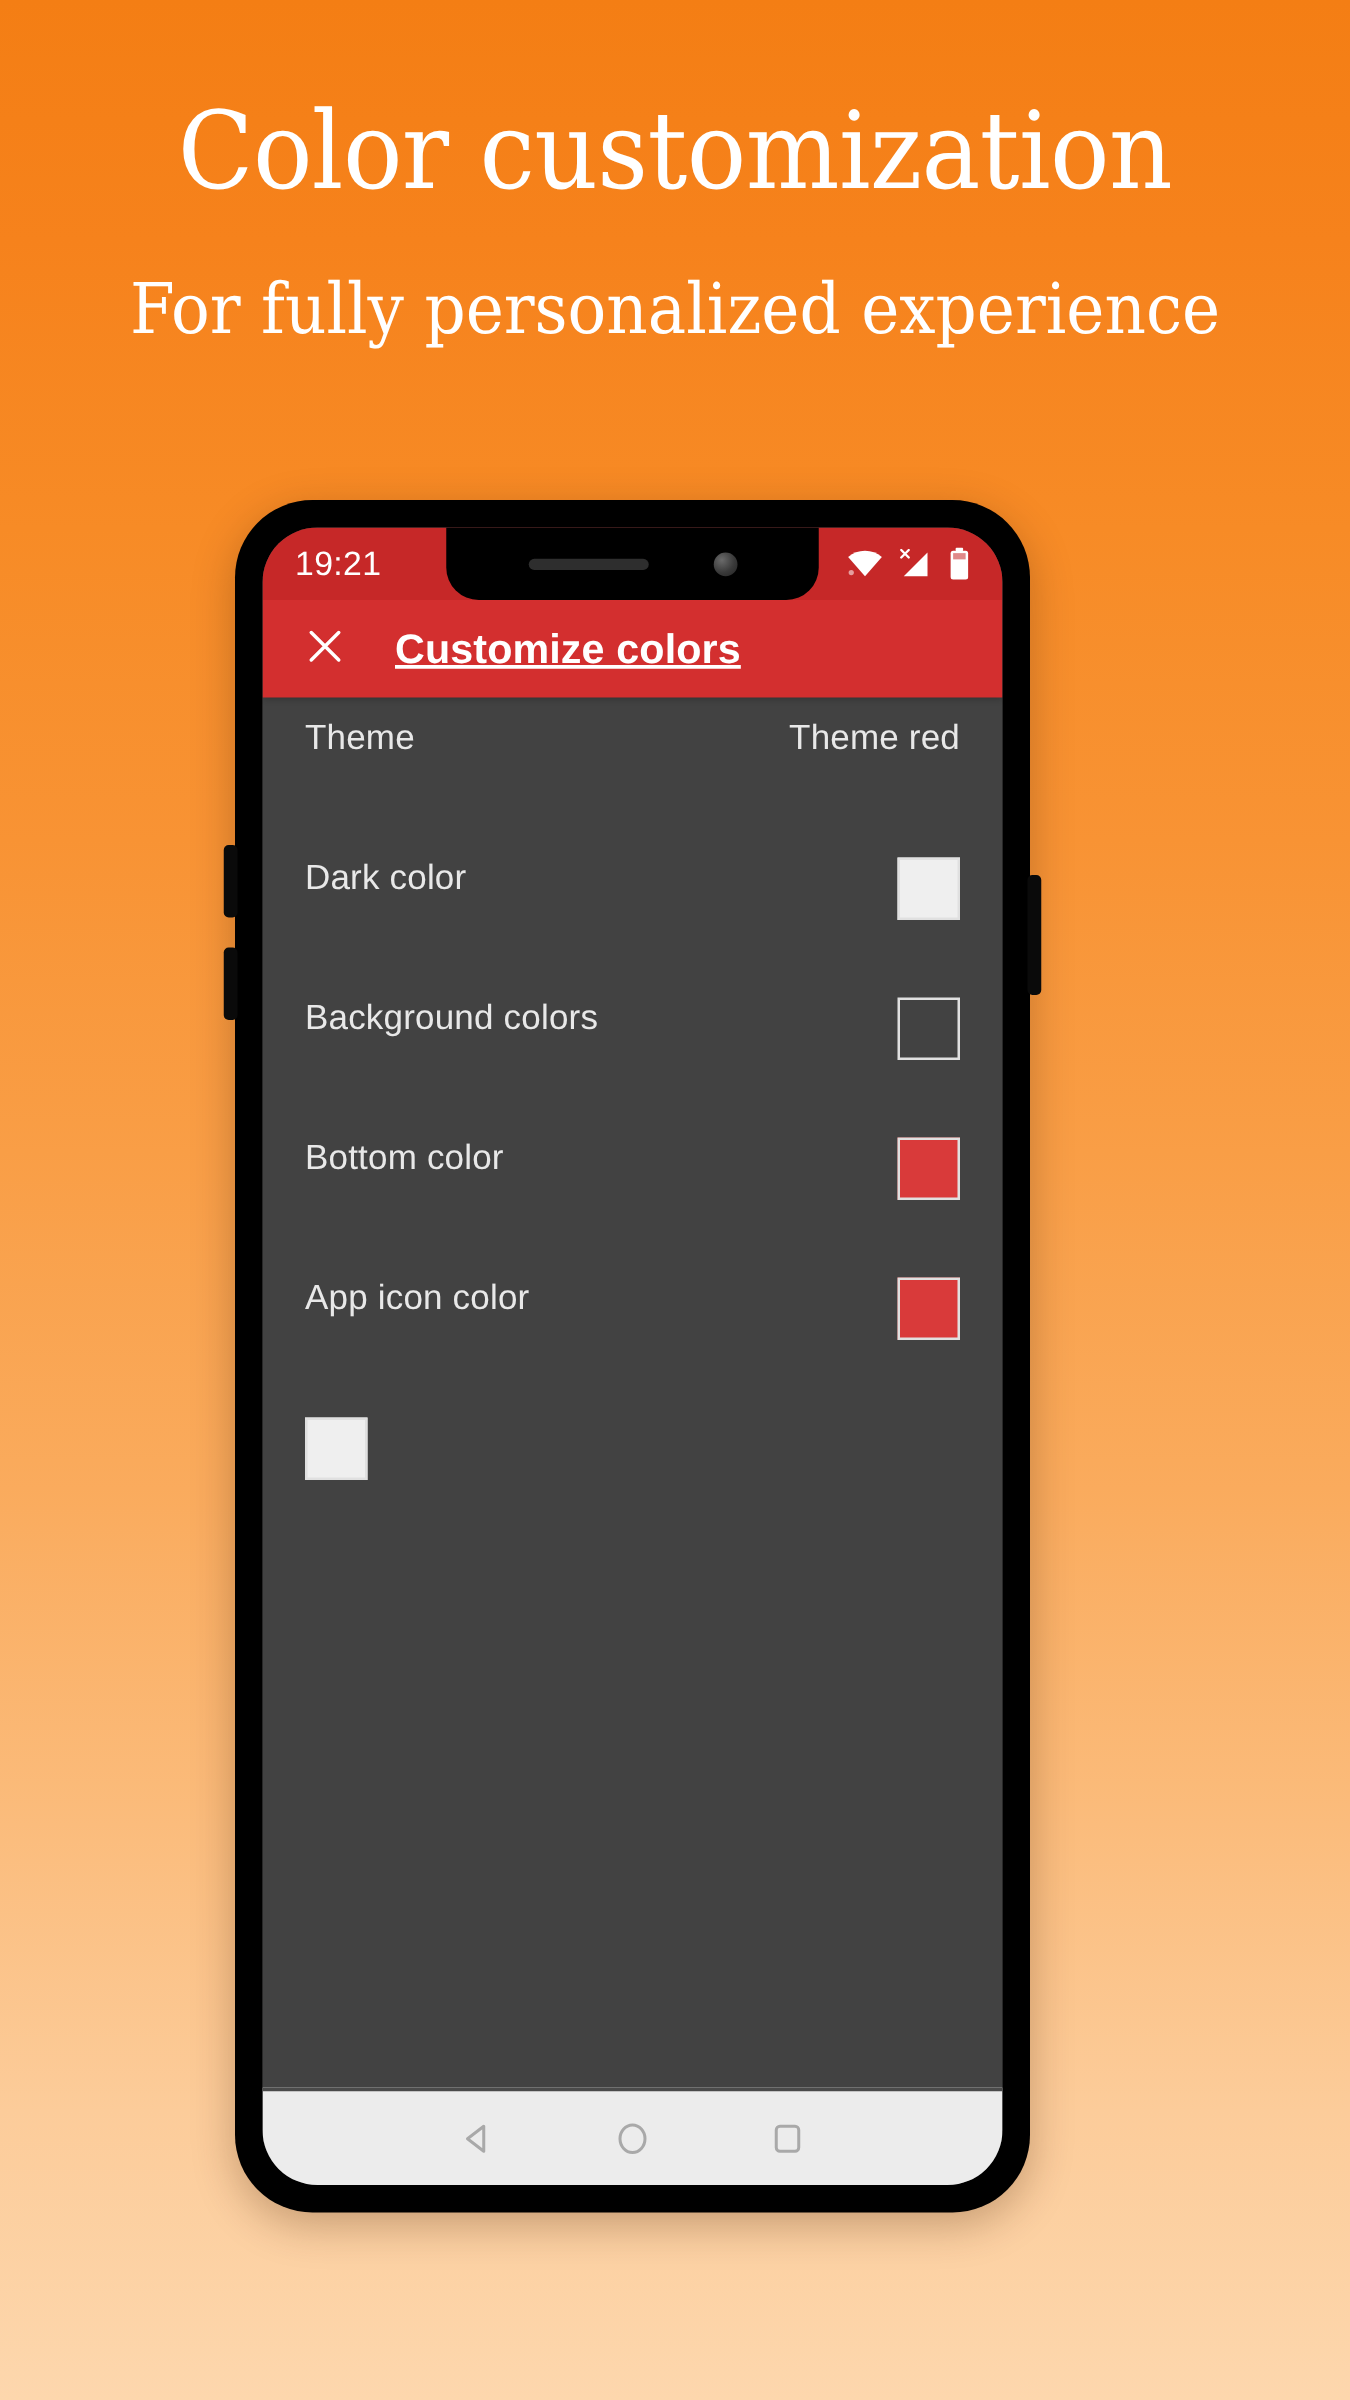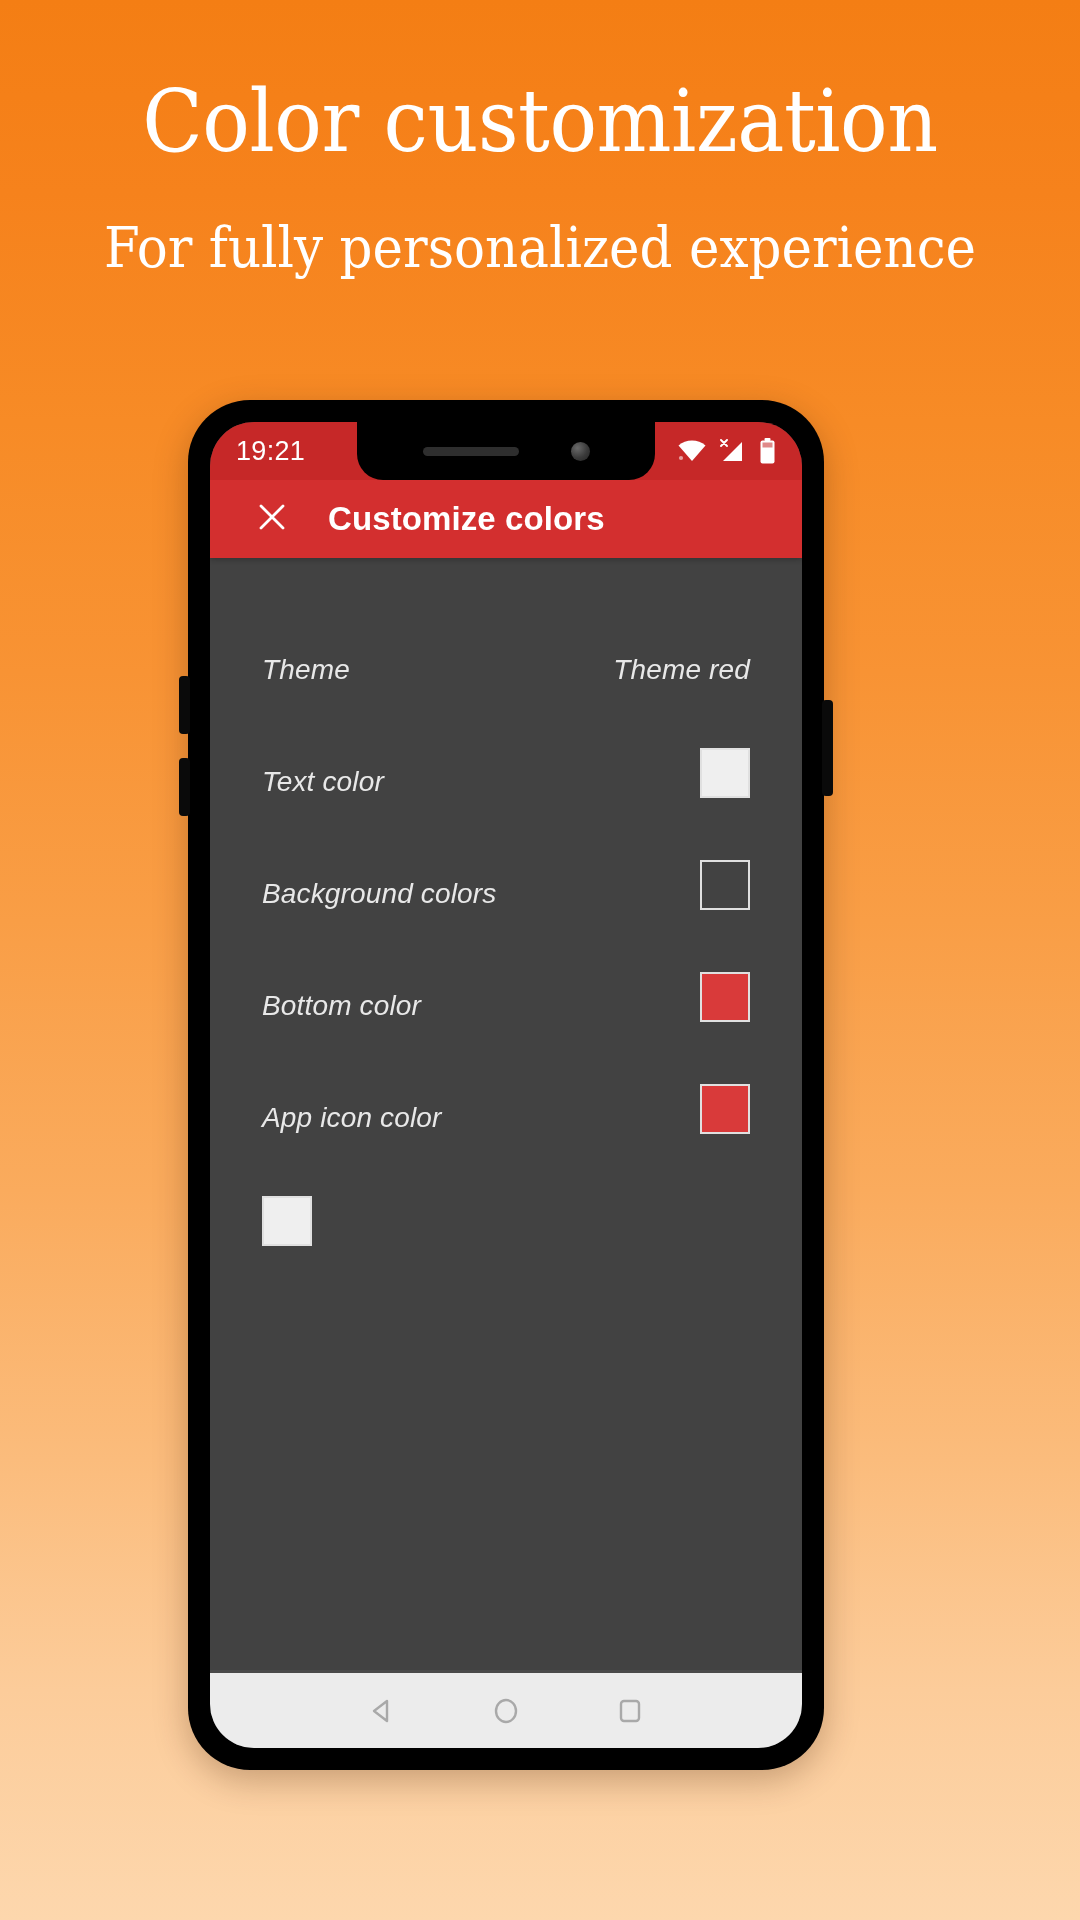--- a/index.html
+++ b/index.html
@@ -90,42 +90,42 @@
   .clock{ font-size:27px; letter-spacing:.3px; }
   .sb-spacer{ flex:1; }
   .sb-icons{ display:flex; align-items:center; gap:11px; }
   .sb-icons svg{ display:block; }
 
   
   .appbar{
     flex:0 0 78px; height:78px;
     background:#D32F2F;
     display:flex; align-items:center;
-    padding:0 34px;
+    padding:0 22px;
     color:#FFFFFF;
     box-shadow:0 2px 5px rgba(0,0,0,.22);
-    position:relative; z-index:1;
+    position:relative; z-index:1;text-decoration:underline;
   }
   .close-btn{
     width:56px; height:56px;
     display:flex; align-items:center; justify-content:center;
     flex:0 0 56px;
   }
   .appbar-title{
     font-size:33px; font-weight:700; margin-left:28px; letter-spacing:.1px;
   }
 
   
   .content{
     flex:1 1 auto; background:#424242; padding-top:16px;
     overflow:hidden;
   }
   .row{
-    display:flex; align-items:flex-end;
-    min-height:112px; padding:0 52px;font-style:italic;
+    display:flex; align-items:flex-start;
+    min-height:112px; padding:0 34px;
   }
   .row-label{
     font-size:28px; color:#E8E8E8; letter-spacing:.15px; flex:1 1 auto;
   }
   .row-value{
     font-size:28px; color:#E8E8E8; letter-spacing:.15px;
   }
   .swatch{
     width:50px; height:50px;
     border:2px solid #E0E0E0;
@@ -201,21 +201,21 @@
     </div>
 
     <div class="content">
 
       <div class="row">
         <div class="row-label">Theme</div>
         <div class="row-value">Theme red</div>
       </div>
 
       <div class="row">
-        <div class="row-label">Text color</div>
+        <div class="row-label">Dark color</div>
         <div class="swatch" style="background:#EFEFEF;"></div>
       </div>
 
       <div class="row">
         <div class="row-label">Background colors</div>
         <div class="swatch" style="background:#424242;"></div>
       </div>
 
       <div class="row">
         <div class="row-label">Bottom color</div>

